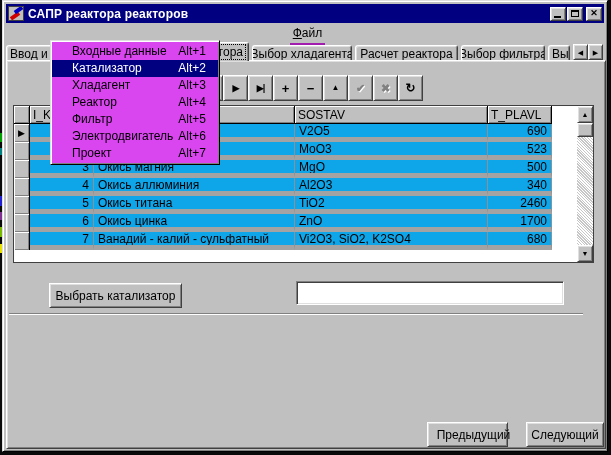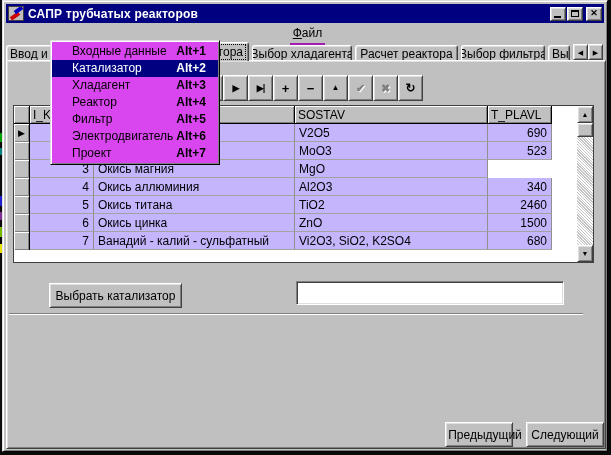--- a/index.html
+++ b/index.html
@@ -98,22 +98,22 @@
     background:#fff; border:1px solid #404040; display:flex; z-index:2;
   }
   .grid-main { flex:1 1 auto; display:flex; flex-direction:column; overflow:hidden; }
   .grid-row { display:flex; height:18px; flex:0 0 auto; }
   .hcell {
     background:#c0c0c0; border-right:1px solid #000; border-bottom:1px solid #000;
     box-shadow: inset 1px 1px 0 #fff, inset -1px -1px 0 #808080;
     display:flex; align-items:center; padding:0 3px; overflow:hidden; white-space:nowrap;
   }
   .dcell {
-    border-right:1px solid #909090; border-bottom:1px solid #a3a3a3;
-    display:flex; align-items:center; padding:0 4px; overflow:hidden; white-space:nowrap; background:#c4b5fd;
+    border-right:1px solid #909090; border-bottom:5px solid #a3a3a3;
+    display:flex; align-items:center; padding:0 4px; overflow:hidden; white-space:nowrap; background:#0ea5e9;
   }
   .ind {
     background:#c0c0c0; border-right:1px solid #000;
     box-shadow: inset 1px 1px 0 #fff, inset -1px -1px 0 #808080;
     display:flex; align-items:center; justify-content:center; padding:0;
   }
   .c-ind { width:16px; flex:0 0 auto; }
   .c-ikat { width:64px; flex:0 0 auto; justify-content:flex-end; }
   .c-name { width:201px; flex:0 0 auto; }
   .c-sostav { width:193px; flex:0 0 auto; }
@@ -131,32 +131,32 @@
   
   .select-btn { position:absolute; left:46px; top:282px; width:133px; height:25px; z-index:2; }
   .catalyst-edit {
     position:absolute; left:293px; top:280px; width:268px; height:24px; z-index:2;
     background:#fff; border:1px solid; border-color:#808080 #fff #fff #808080;
     box-shadow: inset 1px 1px 0 #404040, inset -1px -1px 0 #dfdfdf;
     font-family:"Liberation Sans", sans-serif; font-size:12px; padding:0 4px; outline:none;
   }
   .divider { position:absolute; left:6px; top:312px; width:574px; height:0; border-top:1px solid #808080; border-bottom:1px solid #fff; z-index:2; }
 
-  .prev-btn { position:absolute; left:442px; top:421px; width:68px; height:25px; z-index:2;padding-left:12px; }
+  .prev-btn { position:absolute; left:424px; top:421px; width:81px; height:25px; z-index:2;padding-left:12px; }
   .next-btn { position:absolute; left:523px; top:421px; width:78px; height:25px; z-index:2; }
 
   
   .dropdown {
     position:absolute; left:47px; top:39px; width:170px; z-index:50;
     background:#d946ef; padding:2px 1px;
     border:1px solid; border-color:#dfdfdf #000 #000 #dfdfdf;
     box-shadow: inset 1px 1px 0 #fff, inset -1px -1px 0 #808080;
   }
   .menu-item { position:relative; height:17px; line-height:17px; padding-left:20px; white-space:nowrap; color:#000; }
-  .menu-item .shortcut { position:absolute; right:12px; top:0;font-weight:bold; }
+  .menu-item .shortcut { position:absolute; right:12px; top:0; }
   .menu-item.selected { background:#000080; color:#fff; }
 </style>
 </head>
 <body>
 
 <div>
   <div class="speck" style="top:133px;height:9px;background:#00a000;"></div>
   <div class="speck" style="top:148px;height:7px;background:#008080;"></div>
   <div class="speck" style="top:196px;height:10px;background:#2020d0;"></div>
   <div class="speck" style="top:212px;height:8px;background:#803090;"></div>
@@ -164,21 +164,21 @@
   <div class="speck" style="top:244px;height:9px;background:#e8e000;"></div>
 </div>
 
 <div class="window">
 
   <div class="titlebar">
     <div class="app-icon">
       <div class="brush1"></div>
         <div class="brush2"></div>
     </div>
-    <div class="title-text">САПР трубчатых реакторов</div>
+    <div class="title-text">САПР реактора реакторов</div>
     <div class="tb-buttons">
       <div class="tb-btn">
           <span class="glyph-min"></span>
         </div>
       <div class="tb-btn">
           <span class="glyph-max"></span>
         </div>
       <div class="tb-btn close">
           <span>✕</span>
         </div>
@@ -282,20 +282,21 @@
         <div class="dcell c-name"></div>
         <div class="dcell c-sostav">MoO3</div>
         <div class="dcell c-tplavl">523</div>
         <div class="dcell c-fill"></div>
       </div>
       <div class="grid-row">
         <div class="ind c-ind"></div>
         <div class="dcell c-ikat">3</div>
         <div class="dcell c-name">Окись магния</div>
         <div class="dcell c-sostav">MgO</div>
+        <div class="dcell c-tplavl">500</div>
         <div class="dcell c-fill"></div>
       </div>
       <div class="grid-row">
         <div class="ind c-ind"></div>
         <div class="dcell c-ikat">4</div>
         <div class="dcell c-name">Окись аллюминия</div>
         <div class="dcell c-sostav">Al2O3</div>
         <div class="dcell c-tplavl">340</div>
         <div class="dcell c-fill"></div>
       </div>
@@ -305,21 +306,21 @@
         <div class="dcell c-name">Окись титана</div>
         <div class="dcell c-sostav">TiO2</div>
         <div class="dcell c-tplavl">2460</div>
         <div class="dcell c-fill"></div>
       </div>
       <div class="grid-row">
         <div class="ind c-ind"></div>
         <div class="dcell c-ikat">6</div>
         <div class="dcell c-name">Окись цинка</div>
         <div class="dcell c-sostav">ZnO</div>
-        <div class="dcell c-tplavl">1500</div>
+        <div class="dcell c-tplavl">1700</div>
         <div class="dcell c-fill"></div>
       </div>
       <div class="grid-row">
         <div class="ind c-ind"></div>
         <div class="dcell c-ikat">7</div>
         <div class="dcell c-name">Ванадий - калий - сульфатный</div>
         <div class="dcell c-sostav">Vi2O3, SiO2, K2SO4</div>
         <div class="dcell c-tplavl">680</div>
         <div class="dcell c-fill"></div>
       </div>

